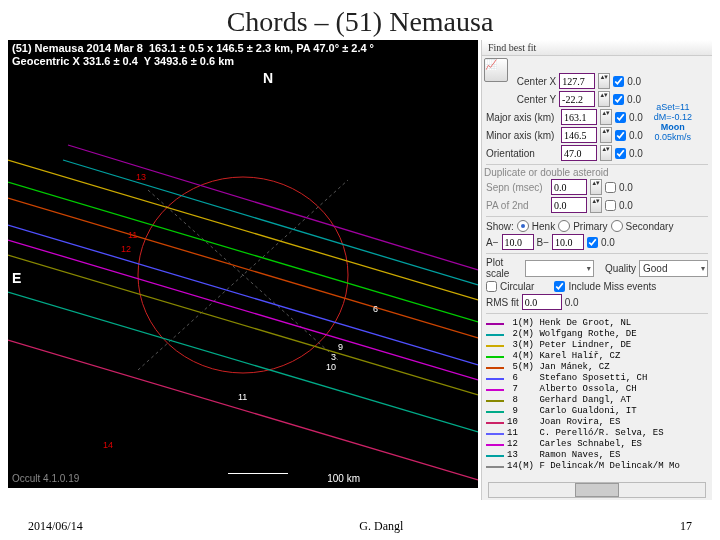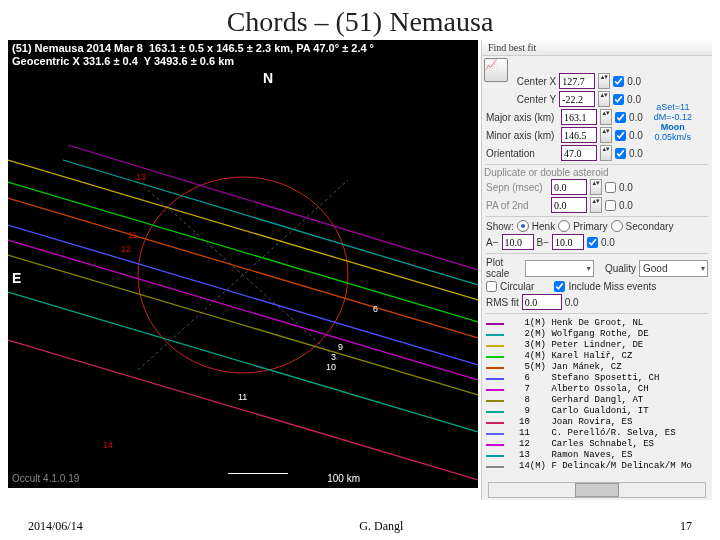--- a/index.html
+++ b/index.html
@@ -15,21 +15,21 @@
 .plot-scale-bar{position:absolute;right:190px;bottom:14px;width:60px;height:1px;background:#fff}
 .plot-svg{position:absolute;left:0;top:0;width:470px;height:460px}
 .side-panel{position:absolute;right:0;top:0;width:230px;height:460px;background:#f0f0f0;font:10px Tahoma,Arial;color:#333;border-left:1px solid #ccc}
 .panel-row{display:flex;align-items:center;padding:1px 4px;gap:3px}
 .panel-row label{color:#333}
 .panel-row input[type=text]{width:30px;height:14px;font:10px Tahoma;border:1px solid #701a75;padding:0 2px}
 .panel-row input[type=checkbox]{width:11px;height:11px;margin:0}
 .spin{width:10px;height:14px;background:linear-gradient(#fff,#ddd);border:1px solid #999;font-size:7px;text-align:center;line-height:6px}
 .panel-sep{border-top:1px solid #ccc;margin:2px 4px}
 .obs-list{margin:4px 4px 0;font:9px "Courier New",monospace;line-height:11px;white-space:pre;color:#000}
-.obs-row{display:flex;align-items:center;gap:15px}
+.obs-row{display:flex;align-items:center;gap:3px}
 .obs-swatch{width:18px;height:2px;flex-shrink:0}
 .footer{position:absolute;bottom:6px;left:0;right:0;display:flex;justify-content:space-between;padding:0 28px;font-size:12px}
 .fit-btn{display:inline-block;width:22px;height:22px;background:linear-gradient(#fff,#ddd);border:1px solid #888;border-radius:2px;margin:2px}
 .radio{display:inline-block;width:10px;height:10px;border:1px solid #777;border-radius:50%;background:#fff;vertical-align:middle}
 .radio.sel::after{content:"";display:block;width:4px;height:4px;margin:3px;background:#36c;border-radius:50%}
 .dropdown{border:1px solid #999;background:#fff;padding:0 14px 0 3px;height:15px;line-height:15px;position:relative;display:inline-block;min-width:50px}
 .dropdown::after{content:"▾";position:absolute;right:2px;top:0;font-size:8px;color:#555}
 .side-note{position:absolute;right:20px;top:46px;font:9px Arial;color:#06c;text-align:center;line-height:10px}
 .tab-hdr{background:linear-gradient(#fff,#e8e8e8);border-bottom:1px solid #ccc;padding:2px 6px;font:10px Tahoma}
 .scrollbar{position:absolute;bottom:2px;left:6px;right:6px;height:14px;background:#eee;border:1px solid #bbb}

